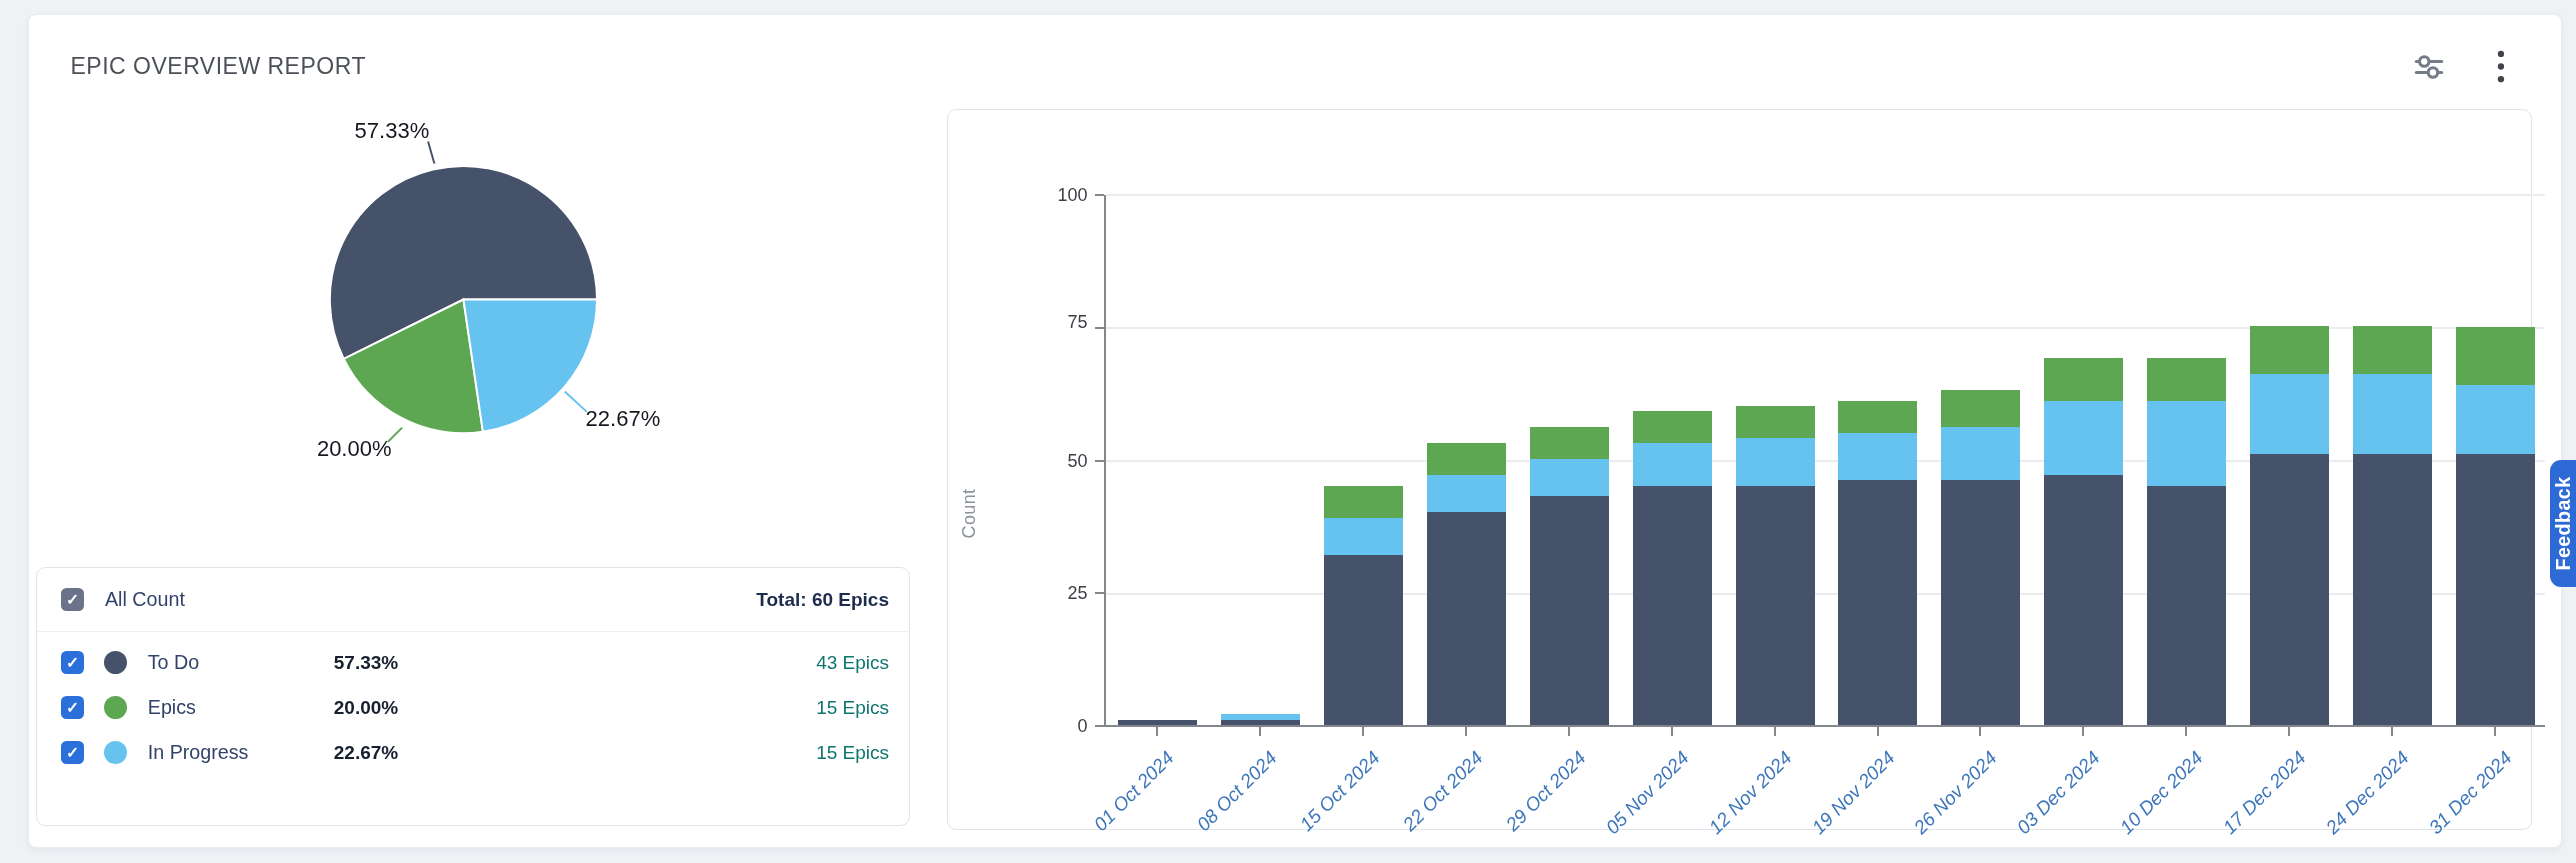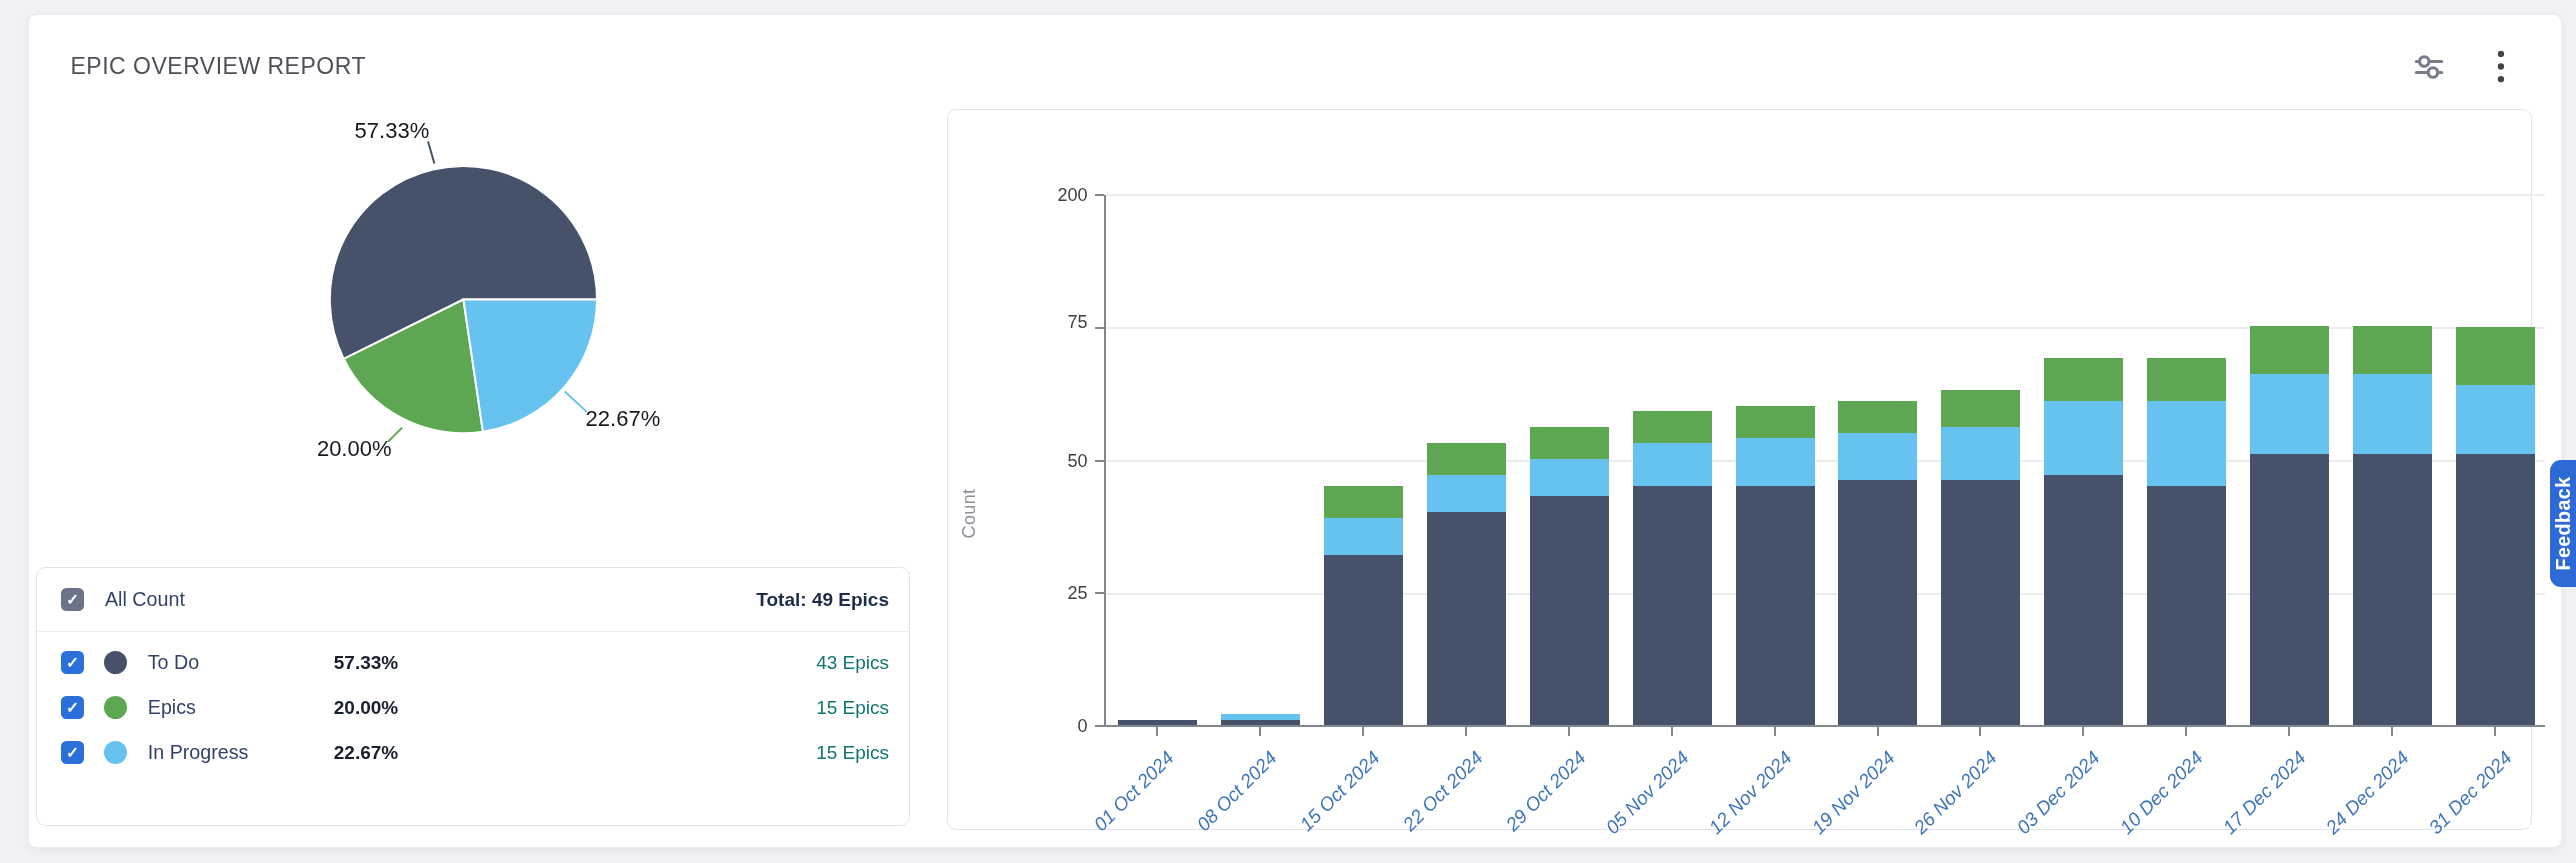--- a/index.html
+++ b/index.html
@@ -134,21 +134,21 @@
     <text class="pie-label" x="69" y="449" text-anchor="middle">20.00%</text>
     <text class="pie-label" x="411" y="411" text-anchor="middle">22.67%</text>
   </svg>
 
   <div class="legend-panel">
     <div class="legend-header">
       <div class="checkbox gray">
           <span>✓</span>
         </div>
       <div class="legend-header-label">All Count</div>
-      <div class="legend-total">Total: 49 Epics</div>
+      <div class="legend-total">Total: 60 Epics</div>
     </div>
     <div class="legend-divider"></div>
     <div class="legend-rows" id="legend-rows">
         <div class="legend-row">
           <div class="checkbox blue">
             <span>✓</span>
           </div>
           <div class="status-dot" style="background: rgb(69, 82, 105);"></div>
           <div class="status-label">To Do</div>
           <div class="status-percent">57.33%</div>
@@ -184,21 +184,21 @@
         <div class="ytick" style="top: 397px;"></div>
         <div class="ytick-label" style="top: 388px;">25</div>
         <div class="gridline" style="top: 265px;"></div>
         <div class="ytick" style="top: 265px;"></div>
         <div class="ytick-label" style="top: 256px;">50</div>
         <div class="gridline" style="top: 132px;"></div>
         <div class="ytick" style="top: 132px;"></div>
         <div class="ytick-label" style="top: 117px;">75</div>
         <div class="gridline" style="top: -0.8px;"></div>
         <div class="ytick" style="top: -1.2px;"></div>
-        <div class="ytick-label" style="top: -10.2px;">200</div>
+        <div class="ytick-label" style="top: -10.2px;">100</div>
         <div class="bar-stack" style="left: 12px; width: 79px; height: 532px;">
           <div class="bar-seg" style="bottom: 0px; height: 5.3px; background: rgb(69, 82, 105);"></div>
         </div>
         <div class="xtick" style="left: 50px; top: 532px;"></div>
         <div class="xtick-label" style="left: -147px; top: 552px;">01 Oct 2024</div>
         <div class="bar-stack" style="left: 115px; width: 79px; height: 532px;">
           <div class="bar-seg" style="bottom: 0px; height: 5.3px; background: rgb(69, 82, 105);"></div>
           <div class="bar-seg" style="bottom: 5.3px; height: 5.3px; background: rgb(102, 194, 238);"></div>
         </div>
         <div class="xtick" style="left: 153px; top: 532px;"></div>

